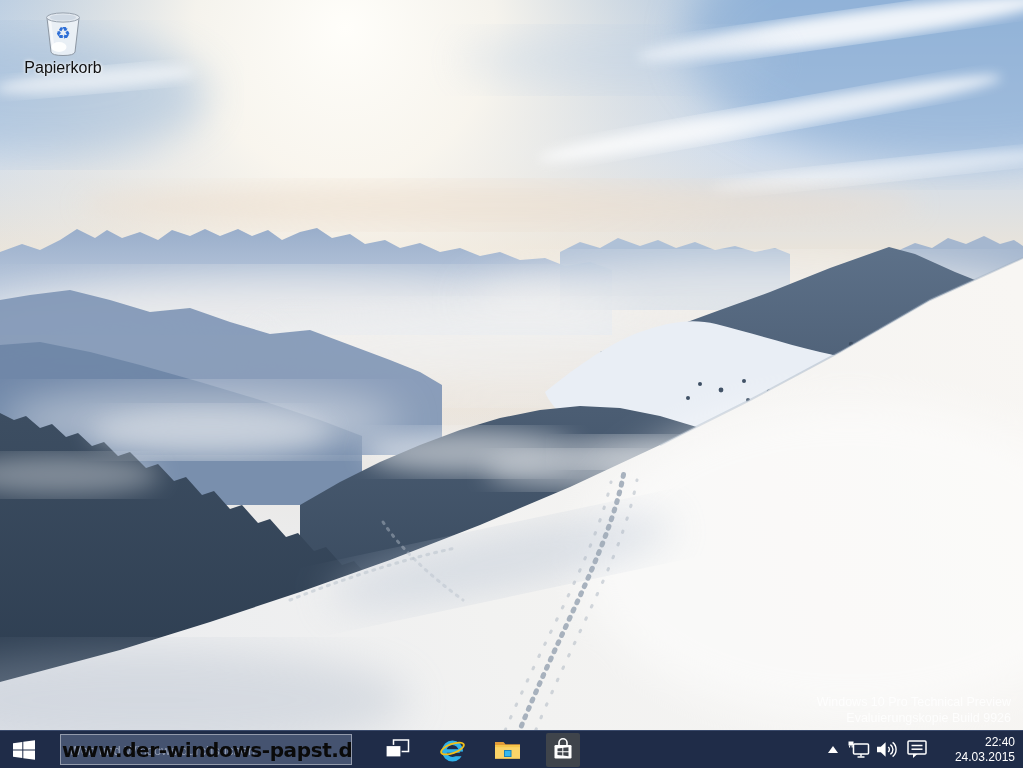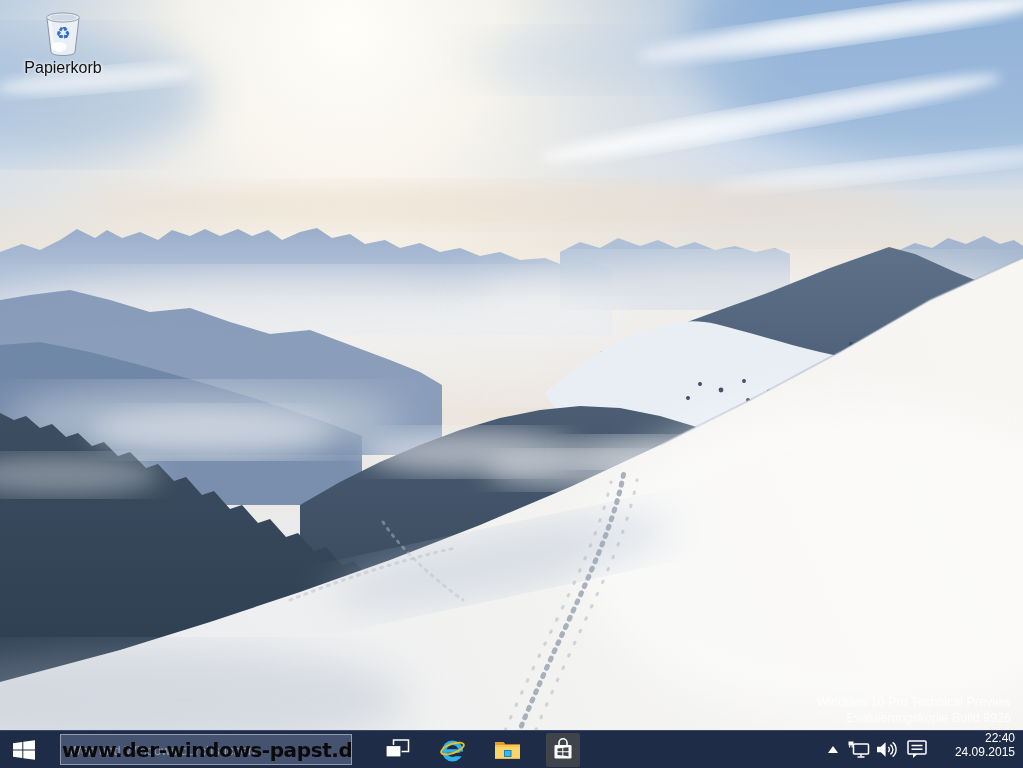--- a/index.html
+++ b/index.html
@@ -25,21 +25,21 @@
      background:rgba(170,188,214,.28);border:1px solid rgba(255,255,255,.42);box-sizing:border-box;
      display:flex;align-items:center;overflow:hidden;}
   .search-box .ph{position:absolute;left:8px;top:50%;transform:translateY(-50%);
      font-size:13px;color:rgba(205,214,228,.55);white-space:nowrap;}
   .search-box .overlay{position:absolute;left:1px;top:50%;transform:translateY(-50%);width:100%;
      font-family:"DejaVu Sans",sans-serif;font-weight:bold;font-size:20px;letter-spacing:-.4px;
      color:#0a0a0a;white-space:nowrap;text-align:center;}
   .task-buttons{display:flex;margin-left:18px;flex:0 0 auto;}
   .task-btn{width:55px;height:38px;display:flex;align-items:center;justify-content:center;}
   .spacer{flex:1 1 auto;}
-  .tray{display:flex;flex:0 0 auto;height:38px;}
+  .tray{display:flex;align-items:center;flex:0 0 auto;height:38px;}
   .tray-btn{height:38px;display:flex;align-items:center;justify-content:center;}
   .clock{width:78px;margin:0 8px 0 4px;text-align:right;color:#fff;font-size:12px;line-height:14.5px;}
   .clock span{display:block;}
 </style>
 </head>
 <body>
 
 <div id="screen">
 
   <svg id="wallpaper" viewBox="0 0 1023 768" aria-hidden="true">
@@ -270,17 +270,17 @@
         <svg width="20" height="19" viewBox="0 0 20 19">
           <rect x="1" y="1" width="18" height="13" rx="1" fill="none" stroke="#ffffff" stroke-width="1.5"></rect>
           <line x1="4.5" y1="5.5" x2="15.5" y2="5.5" stroke="#ffffff" stroke-width="1.5"></line>
           <line x1="4.5" y1="9.2" x2="15.5" y2="9.2" stroke="#ffffff" stroke-width="1.5"></line>
           <polygon points="6,14 6,18 10.5,14" fill="#ffffff"></polygon>
         </svg>
       </div>
 
       <div class="clock">
         <span>22:40</span>
-        <span>24.09.2015</span>
+        <span>24.03.2015</span>
       </div>
     </div>
   </div>
 </div>
 
 </body></html>

